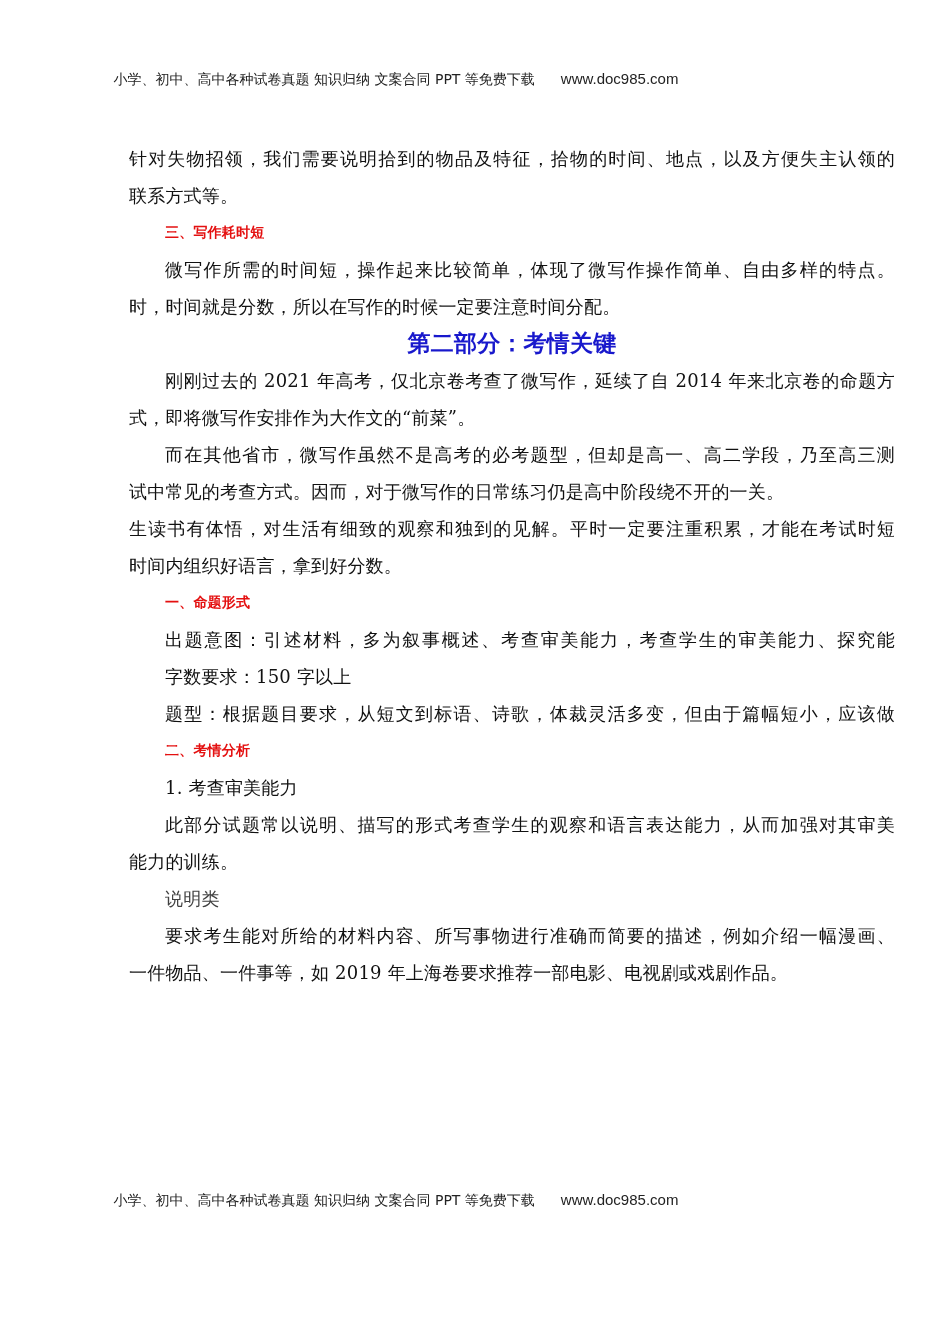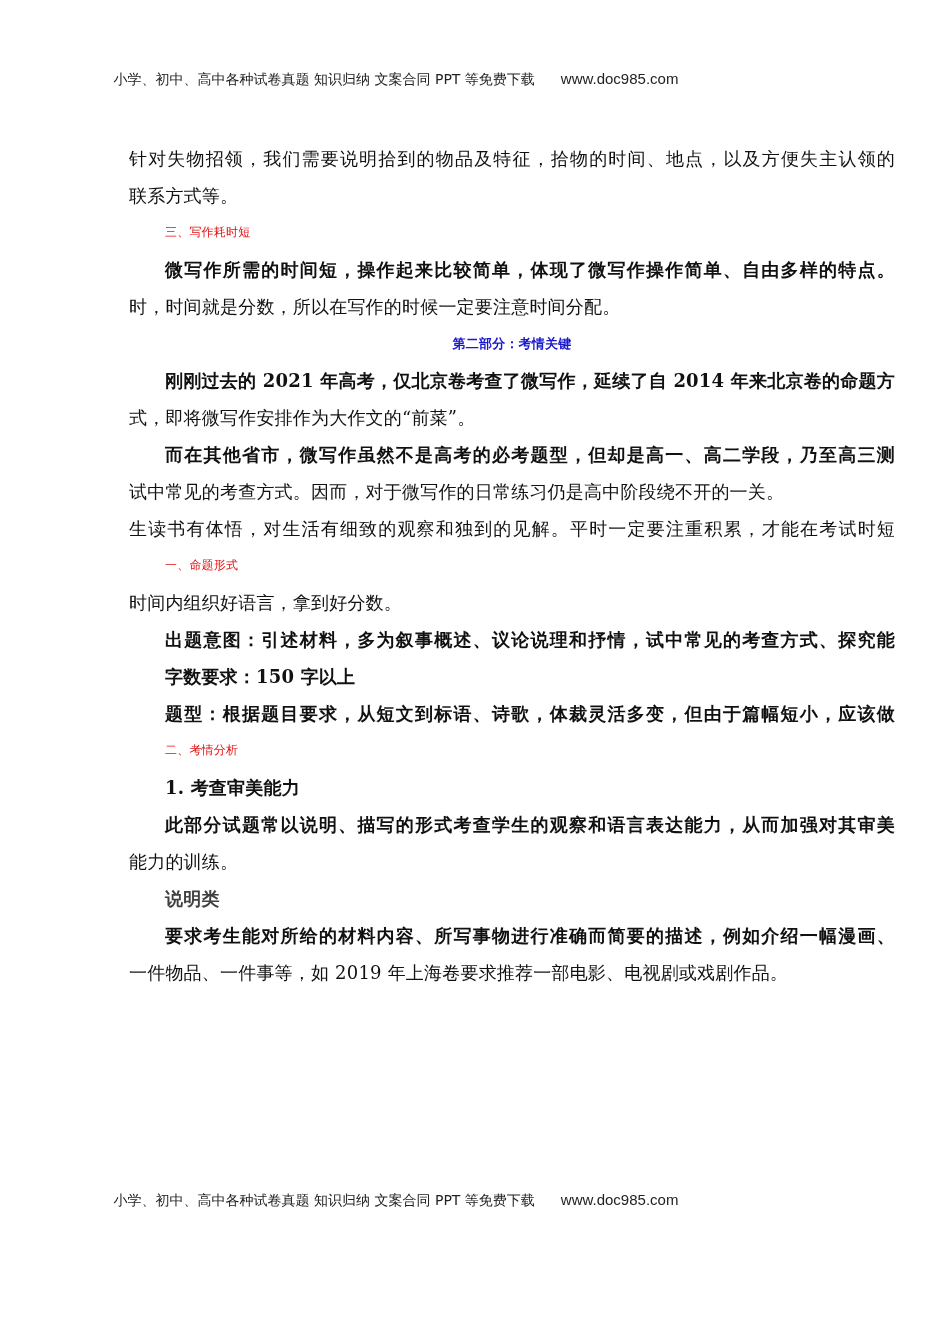--- a/index.html
+++ b/index.html
@@ -39,32 +39,32 @@
       width: 766px;
       margin-left: 41px;
     }
     .line {
       height: 37px;
       line-height: 37px;
       font-size: 18px;
       white-space: nowrap;
       letter-spacing: 0.2px;
     }
-    .indent { padding-left: 36px; font-weight: bold; }
+    .indent { padding-left: 36px; }
     .red-heading {
       color: #e41010;
-      font-weight: normal;
+      font-weight: bold;
       font-family: "DejaVu Sans", "Liberation Sans", sans-serif;
-      font-size: 12px;
+      font-size: 14px;
     }
     .blue-heading {
       color: #1818cc;
       font-weight: bold;
       font-family: "DejaVu Sans", "Liberation Sans", sans-serif;
-      font-size: 13px;
+      font-size: 23px;
       text-align: center;
     }
     .blue-sub {
       color: #404040;
     }
     .just {
       text-align: justify;
       text-align-last: justify;
     }
   </style>
@@ -86,25 +86,25 @@
 
   <div class="line blue-heading">第二部分：考情关键</div>
 
   <div class="line indent just">刚刚过去的 2021 年高考，仅北京卷考查了微写作，延续了自 2014 年来北京卷的命题方</div>
   <div class="line">式，即将微写作安排作为大作文的“前菜”。</div>
 
   <div class="line indent just">而在其他省市，微写作虽然不是高考的必考题型，但却是高一、高二学段，乃至高三测</div>
   <div class="line">试中常见的考查方式。因而，对于微写作的日常练习仍是高中阶段绕不开的一关。</div>
 
   <div class="line just">生读书有体悟，对生活有细致的观察和独到的见解。平时一定要注重积累，才能在考试时短</div>
+  <div class="line">时间内组织好语言，拿到好分数。</div>
+
   <div class="line indent red-heading">一、命题形式</div>
 
-  <div class="line">时间内组织好语言，拿到好分数。</div>
-
-  <div class="line indent just">出题意图：引述材料，多为叙事概述、议论说理和抒情，试中常见的考查方式、探究能</div>
+  <div class="line indent just">出题意图：引述材料，多为叙事概述、考查审美能力，考查学生的审美能力、探究能</div>
 
   <div class="line indent">字数要求：150 字以上</div>
 
   <div class="line indent just">题型：根据题目要求，从短文到标语、诗歌，体裁灵活多变，但由于篇幅短小，应该做</div>
 
   <div class="line indent red-heading">二、考情分析</div>
 
   <div class="line indent">1. 考查审美能力</div>
 
   <div class="line indent just">此部分试题常以说明、描写的形式考查学生的观察和语言表达能力，从而加强对其审美</div>

